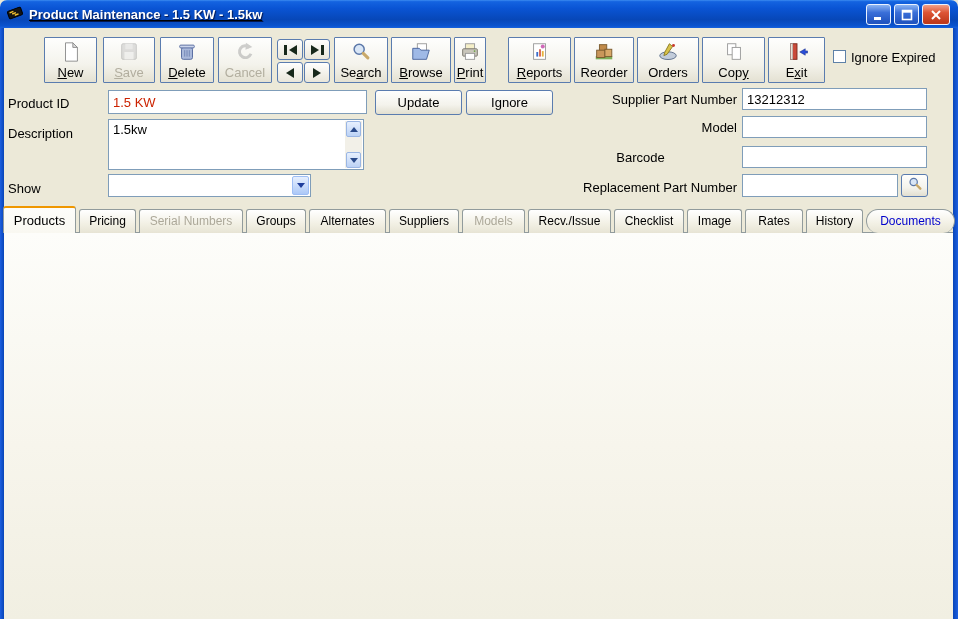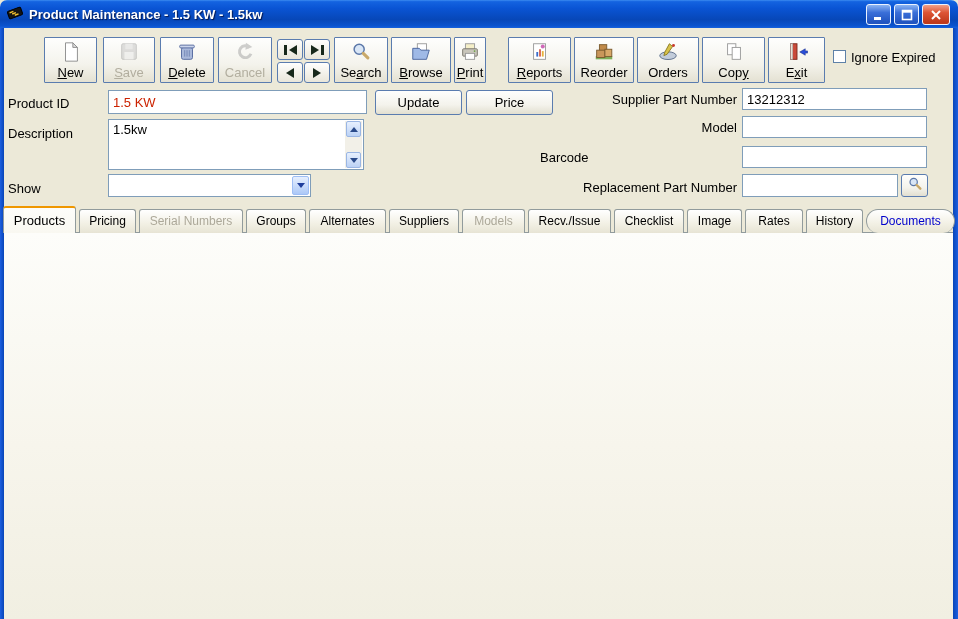--- a/index.html
+++ b/index.html
@@ -3,21 +3,21 @@
 <meta charset="utf-8">
 <style>
   * { margin:0; padding:0; box-sizing:border-box; }
   html,body { width:958px; height:619px; overflow:hidden; }
   body { font-family:"Liberation Sans", sans-serif; font-size:13px; background:#ECE9D8; }
   #window { position:relative; width:958px; height:619px; background:#ECE9D8; overflow:hidden; }
 
   
   #titlebar { position:absolute; left:0; top:0; width:958px; height:28px;
     background:linear-gradient(180deg,#3C8CF0 0%,#1463E0 6%,#0A54D4 30%,#0747B8 70%,#0A53CE 92%,#1661DE 100%);
-    border-radius:7px 7px 0 0; display:flex; align-items:center; }
+    border-radius:7px 7px 0 0; display:flex; align-items:center;text-decoration:underline; }
   #title-text { color:#fff; font-weight:bold; font-size:13px; margin-left:5px;
     text-shadow:1px 1px 1px rgba(0,0,30,0.7); white-space:nowrap; }
   .winbtn { position:absolute; top:4px; width:25px; height:21px; border-radius:3px;
     border:1px solid #EAF2FF; display:flex; align-items:center; justify-content:center;
     background:linear-gradient(180deg,#8CB4F2 0%,#3A6FD8 40%,#2255C0 90%); }
   .winbtn.close { background:linear-gradient(180deg,#F0A088 0%,#DD5535 40%,#C03A1C 90%); width:28px; }
   #border-left  { position:absolute; left:0; top:28px; width:4px;  height:591px; background:linear-gradient(90deg,#1C5FE0,#0845B8); }
   #border-right { position:absolute; left:953px; top:28px; width:5px; height:591px; background:linear-gradient(90deg,#0845B8,#1C5FE0); }
 
   
@@ -250,21 +250,21 @@
     </span>
     <span>E<u>x</u>it</span>
   </div>
 
   <span class="cb" style="left:833px;top:50px"></span>
   <span class="lbl" style="left:851px;top:50px">Ignore Expired</span>
 
   <span class="lbl" style="left:8px;top:96px">Product ID</span>
   <input class="tin" style="left: 108px; top: 90px; width: 259px; height: 24px; color: rgb(204, 34, 0);" value="1.5 KW">
   <button class="btn" style="left:375px;top:90px;width:87px;height:25px">Update</button>
-  <button class="btn" style="left:466px;top:90px;width:87px;height:25px">Price</button>
+  <button class="btn" style="left:466px;top:90px;width:87px;height:25px">Ignore</button>
 
   <span class="lbl" style="left:8px;top:126px">Description</span>
   <div class="tbox" style="left:108px;top:119px;width:256px;height:51px">
     <textarea class="flat" style="left: 0px; top: 0px; width: 222px; height: 49px;">1.5kw</textarea>
     <div class="vscroll">
       <span class="sbtn" style="top:0">
           <span class="chev-up"></span>
         </span>
       <span class="sbtn" style="bottom:0">
           <span class="chev-dn"></span>
@@ -277,21 +277,21 @@
     <span class="cval" style="font-size:12px">All Products</span>
     <span class="cdrop">
         <span class="chev"></span>
       </span>
   </div>
 
   <span class="lbl" style="left:560px;top:92px;width:177px;text-align:right">Supplier Part Number</span>
   <input class="tin" style="left: 742px; top: 88px; width: 185px; height: 22px;" value="13212312">
   <span class="lbl" style="left:560px;top:120px;width:177px;text-align:right">Model</span>
   <input class="tin" style="left: 742px; top: 116px; width: 185px; height: 22px;" value="">
-  <span class="lbl" style="left:540px;top:150px;width:177px;text-align:left">Barcode</span>
+  <span class="lbl" style="left:552px;top:150px;width:177px;text-align:center">Barcode</span>
   <input class="tin" style="left: 742px; top: 146px; width: 185px; height: 22px;" value="">
   <span class="lbl" style="left:540px;top:180px;width:197px;text-align:right">Replacement Part Number</span>
   <input class="tin" style="left: 742px; top: 174px; width: 156px; height: 23px;" value="">
   <button class="btn" style="left:901px;top:174px;width:27px;height:23px;padding:0">
     <svg width="16" height="16" viewBox="0 0 24 24">
         <circle cx="10" cy="9" r="5.5" fill="#D9E6F6" stroke="#5B77A8" stroke-width="1.8"></circle>
         <line x1="14.5" y1="13.5" x2="20" y2="19" stroke="#C9A96A" stroke-width="3.6" stroke-linecap="round"></line>
       </svg>
   </button>
 

